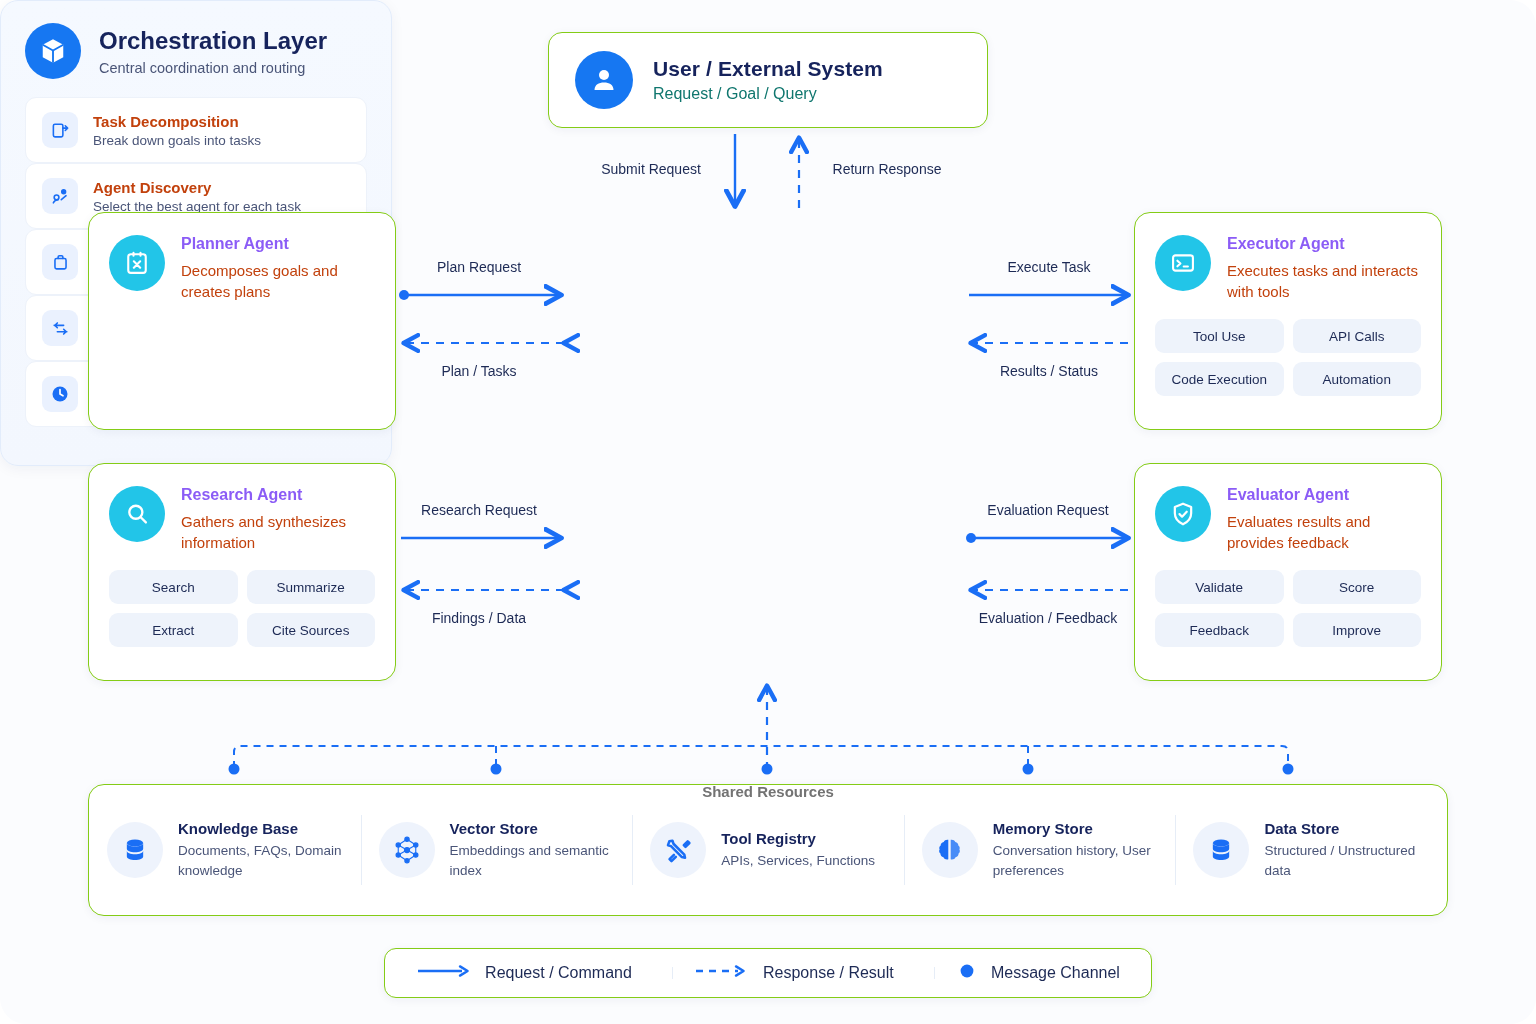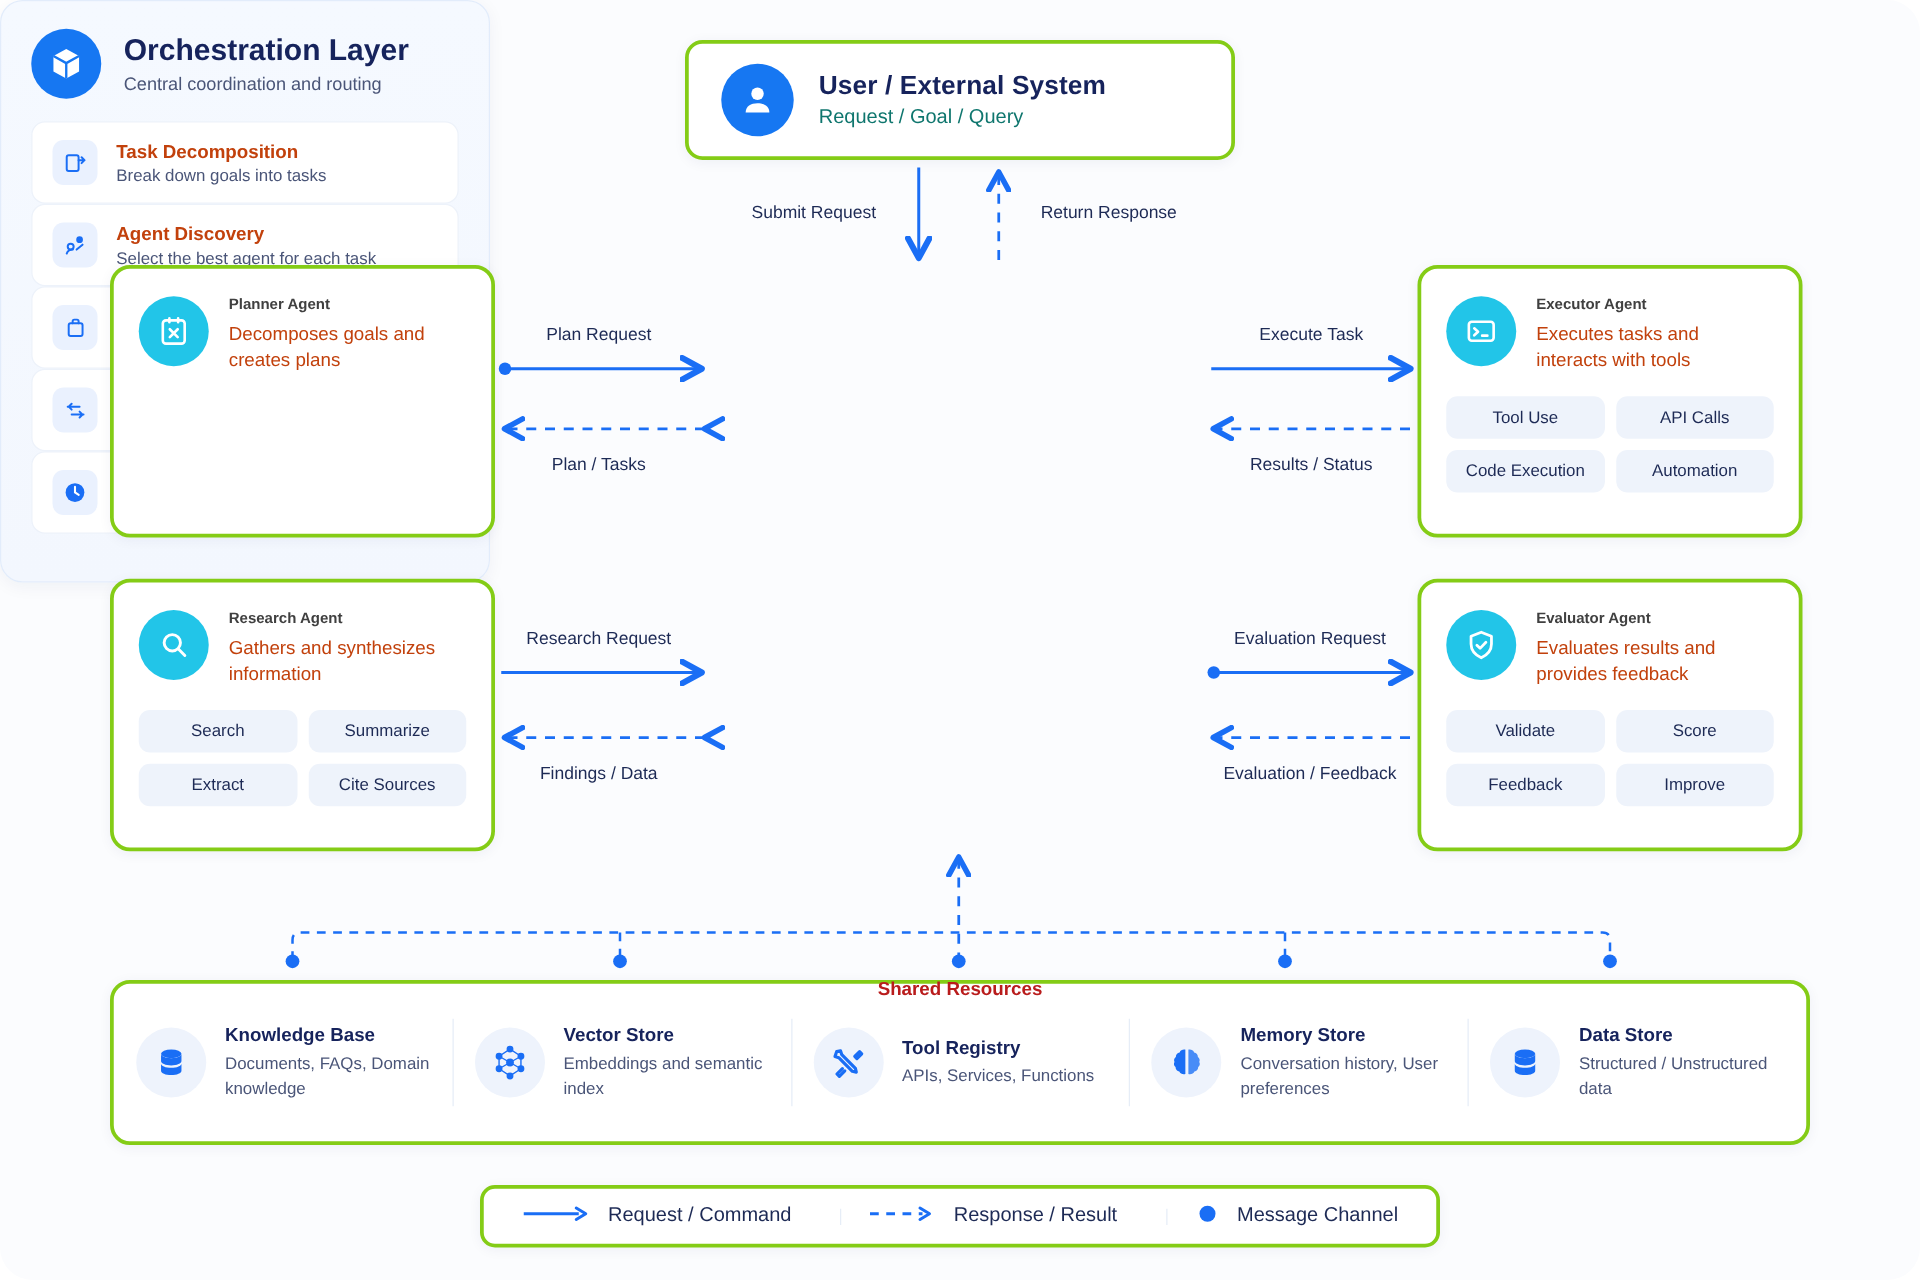--- a/index.html
+++ b/index.html
@@ -14,21 +14,21 @@
     width: 1536px; height: 1024px;
     background: #fbfcfe;
     border-radius: 26px;
   }
   svg.wires { position: absolute; left: 0; top: 0; width: 1536px; height: 1024px; pointer-events: none; }
 
   
   .card {
     position: absolute;
     background: #ffffff;
-    border: 3px solid #84cc16;
+    border: 1px solid #84cc16;
     border-radius: 16px;
     box-shadow: 0 2px 10px rgba(21,44,84,0.055);
   }
 
   
   #user-node {
     left: 548px; top: 32px; width: 440px; height: 96px;
     display: flex; align-items: center; gap: 20px; padding: 0 26px;
     border-radius: 14px;
   }
@@ -73,37 +73,37 @@
   .agent { width: 308px; height: 218px; padding: 22px 20px; }
   #planner   { left: 88px;   top: 212px; }
   #research  { left: 88px;   top: 463px; }
   #executor  { left: 1134px; top: 212px; }
   #evaluator { left: 1134px; top: 463px; }
   .agent-head { display: flex; align-items: flex-start; gap: 16px; }
   .agent-circle {
     width: 56px; height: 56px; border-radius: 50%; background: #22c5e8;
     display: flex; align-items: center; justify-content: center; flex: 0 0 56px;
   }
-  .agent-head .a1 { font-size: 12px; font-weight: bold; color: #404040; line-height: 1.1; }
+  .agent-head .a1 { font-size: 16px; font-weight: bold; color: #8b5cf6; line-height: 1.1; }
   .agent-head .a2 { font-size: 15px; color: #c2410c; margin-top: 7px; line-height: 1.42; }
   .chips { display: grid; grid-template-columns: 1fr 1fr; gap: 9px; margin-top: 17px; }
   .chip {
     background: #eef3fb; border-radius: 9px; height: 34px;
     display: flex; align-items: center; justify-content: center;
     font-size: 13.5px; color: #1d2a55;
   }
 
   
   #shared {
     left: 88px; top: 784px; width: 1360px; height: 132px;
     border-radius: 16px; display: flex; align-items: center;
   }
   #shared-title {
     position: absolute; left: 0; right: 0; top: 783px; text-align: center;
-    font-size: 15px; font-weight: bold; color: #b91c1c; z-index: 5;
+    font-size: 15px; font-weight: bold; color: #737373; z-index: 5;
   }
   .res {
     flex: 1 1 0; display: flex; align-items: center; gap: 15px;
     padding: 0 18px; position: relative; height: 86px;
   }
   .res + .res::before {
     content: ""; position: absolute; left: 0; top: 8px; bottom: 8px;
     width: 1px; background: #e6edf7;
   }
   .res-ico {

